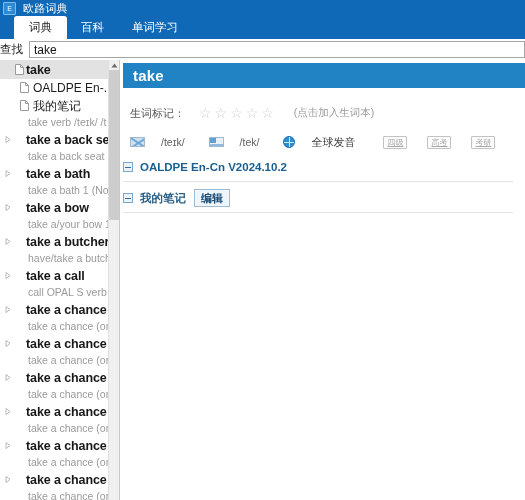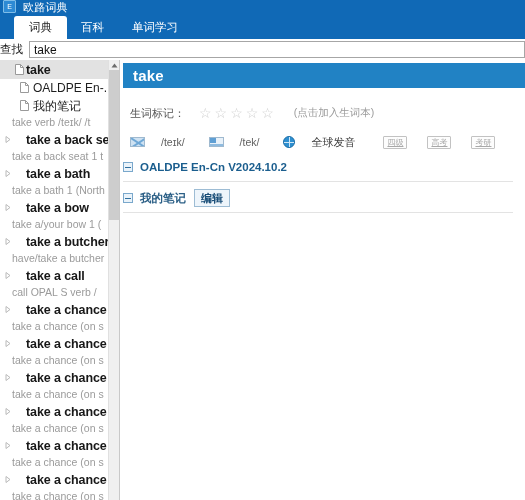--- a/index.html
+++ b/index.html
@@ -13,21 +13,21 @@
     position: relative;
     width: 525px; height: 500px;
     overflow: hidden;
   }
 
   
   .titlebar {
     height: 16px;
     background: #1069b6;
     display: flex;
-    align-items: flex-start;
+    align-items: center;
     padding-left: 3px;
   }
   .app-icon {
     width: 11px; height: 11px;
     background: #2d8ad4;
     border: 1px solid #7fbde8;
     border-radius: 1px;
     position: relative;
     flex: 0 0 auto;
     display: flex; align-items: center; justify-content: center;
@@ -139,21 +139,21 @@
   .sb-word {
     font-size: 12.5px;
     color: #181818;
     font-weight: 700;
     letter-spacing: -0.1px;
     overflow: hidden;
   }
   .sb-sub {
     font-size: 10.5px;
     color: #9a9a9a;
-    padding-left: 12px;
+    padding-left: 28px;
     height: 15px;
     line-height: 15px;
     white-space: nowrap;
     overflow: hidden;
   }
   .sb-child {
     display: flex;
     align-items: center;
     height: 18px;
     padding-left: 20px;

